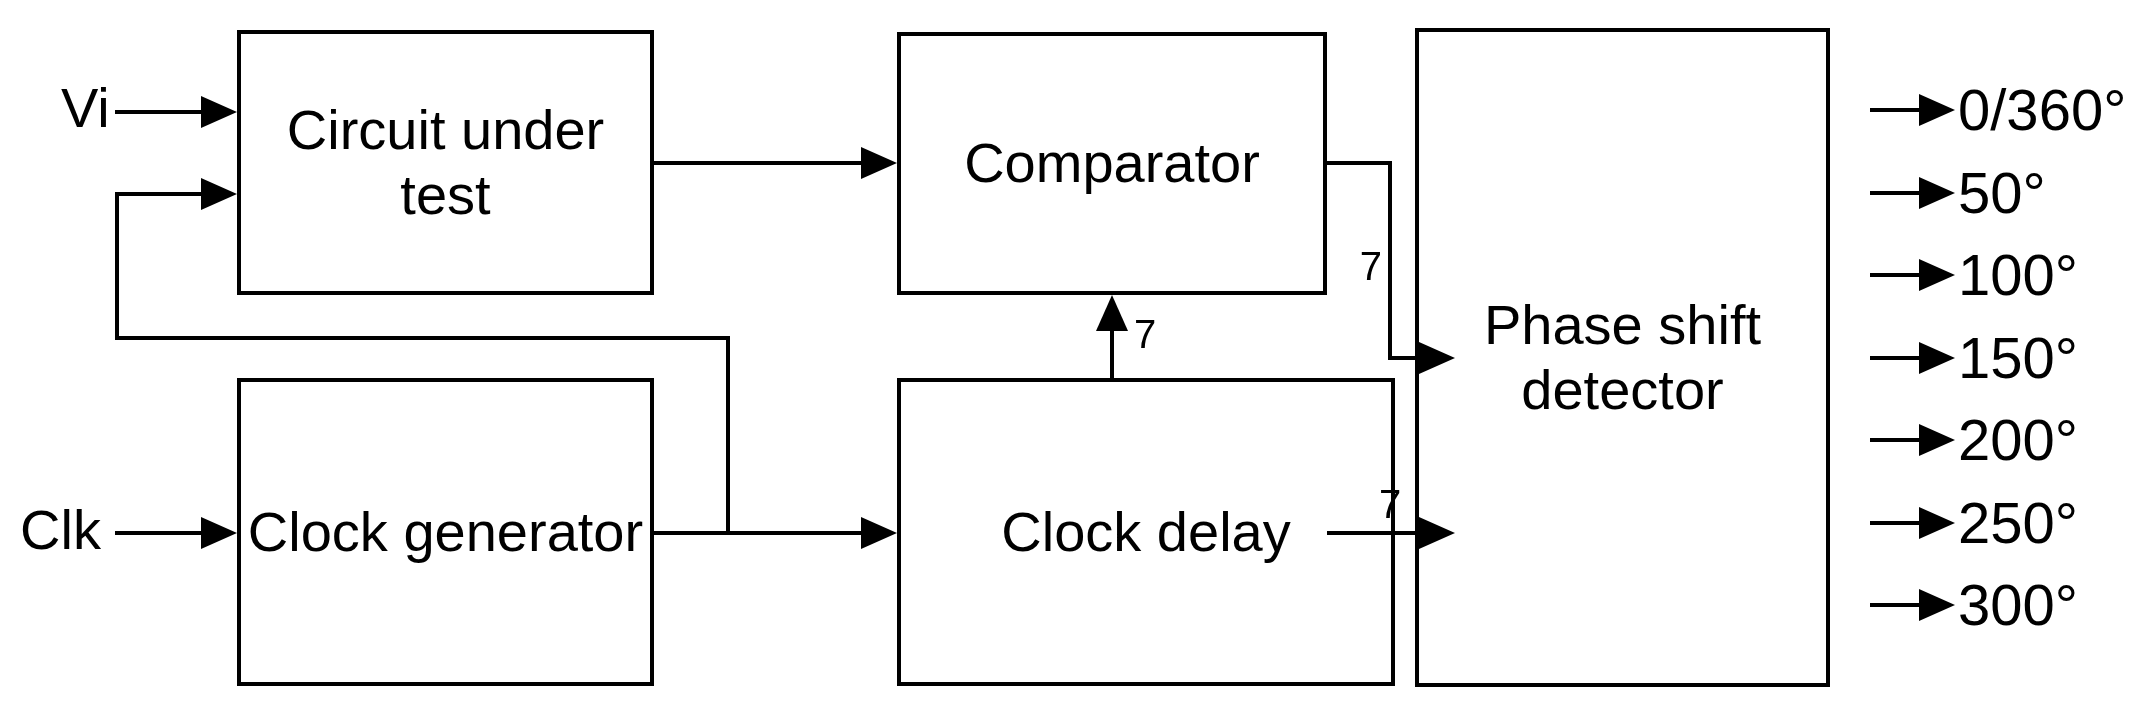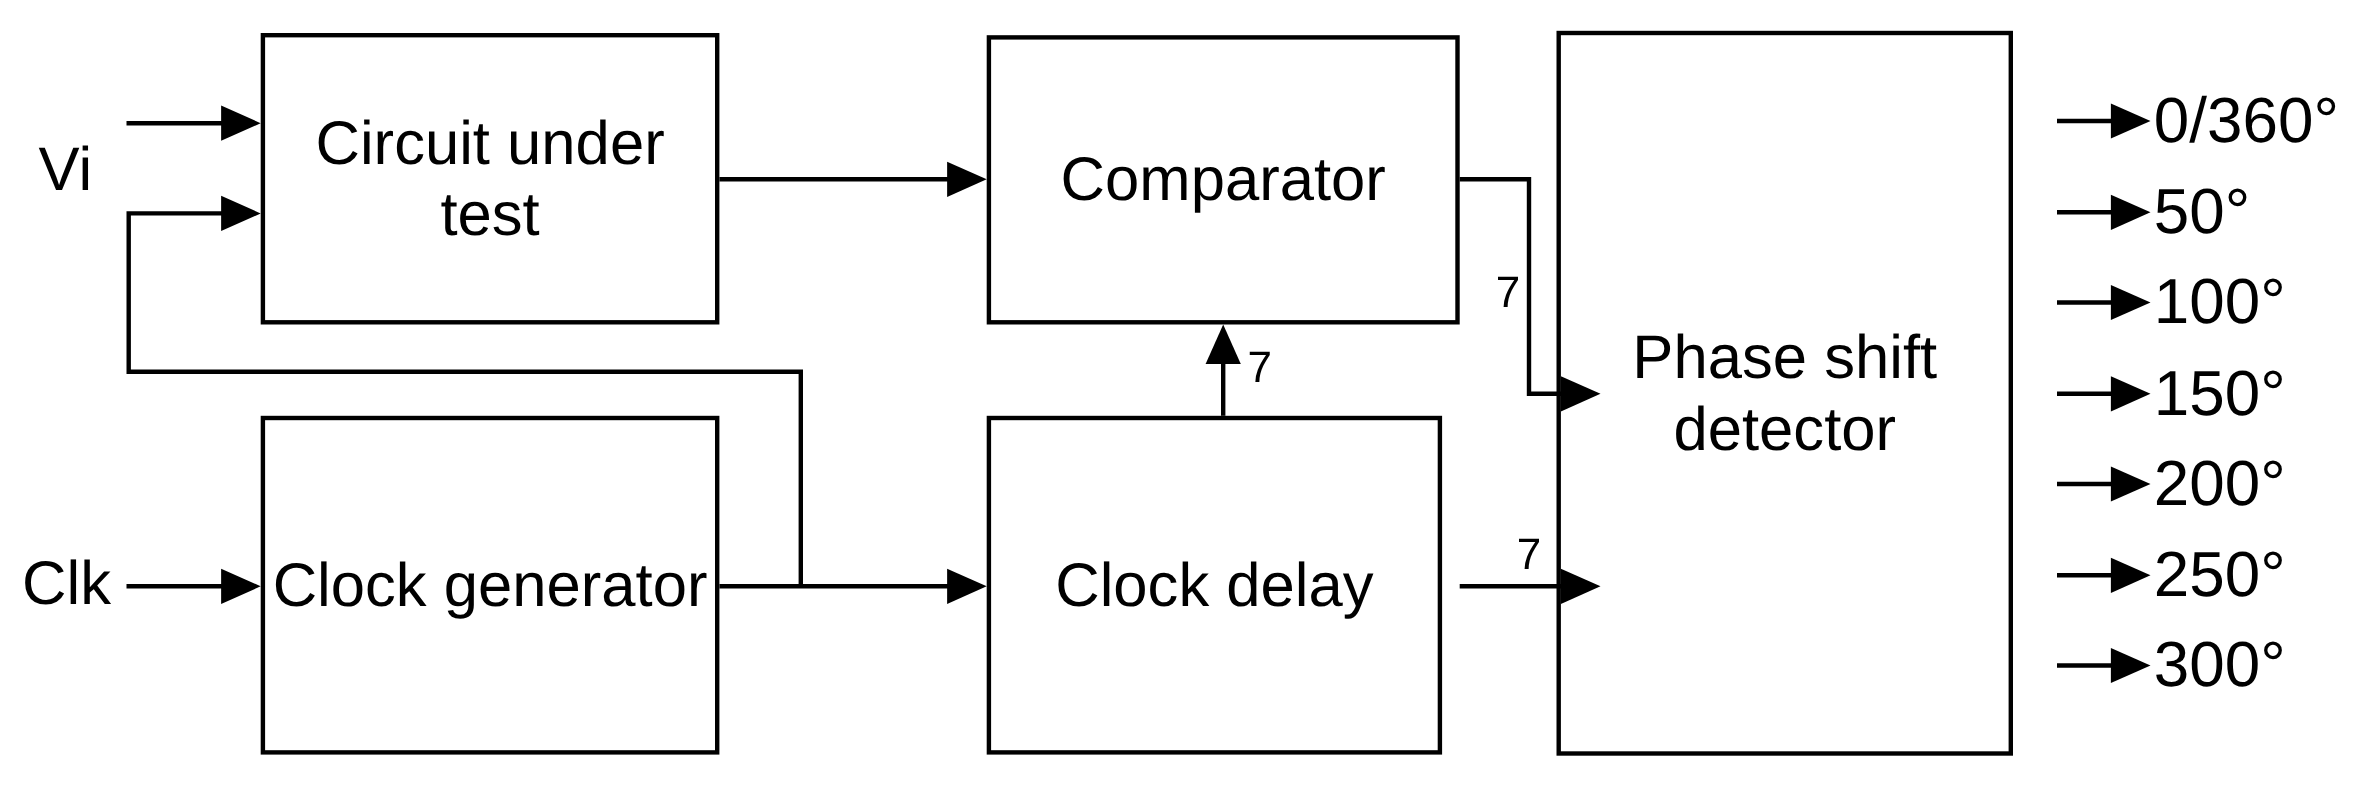--- a/index.html
+++ b/index.html
@@ -63,24 +63,24 @@
     line-height: 1;
   }
   .outlabel {
     font-size: 58px;
     line-height: 1;
   }
   
   #b-circuit   { left: 237px; top: 30px;  width: 417px; height: 265px; }
   #b-clockgen  { left: 237px; top: 378px; width: 417px; height: 308px; }
   #b-comp      { left: 897px; top: 32px;  width: 430px; height: 263px; text-align: center; }
-  #b-delay     { left: 897px; top: 378px; width: 414px; height: 308px; }
+  #b-delay     { left: 897px; top: 378px; width: 498px; height: 308px; }
   #b-phase     { left: 1415px; top: 28px; width: 415px; height: 659px; }
   
-  #l-vi        { left: 35px;  top: 80px;  width: 110px; height: 56px; margin-top: 46px; }
+  #l-vi        { left: 61px;  top: 80px;  width: 110px; height: 56px; }
   #l-clk       { left: 20px;  top: 502px; width: 110px; height: 56px; }
   #l-clkcntrl  { left: 590px; top: 553px; width: 300px; height: 60px; }
   #l-bus-comp  { left: 1322px; top: 246px; width: 60px; height: 40px; }
   #l-bus-up    { left: 1134px; top: 314px; width: 60px; height: 40px; }
   #l-bus-delay { left: 1360px; top: 484px; width: 60px; height: 40px; }
   #o-0 { left: 1958px; top: 81px;  width: 200px; height: 58px; }
   #o-1 { left: 1958px; top: 164px; width: 200px; height: 58px; }
   #o-2 { left: 1958px; top: 246px; width: 200px; height: 58px; }
   #o-3 { left: 1958px; top: 329px; width: 200px; height: 58px; }
   #o-4 { left: 1958px; top: 411px; width: 200px; height: 58px; }

